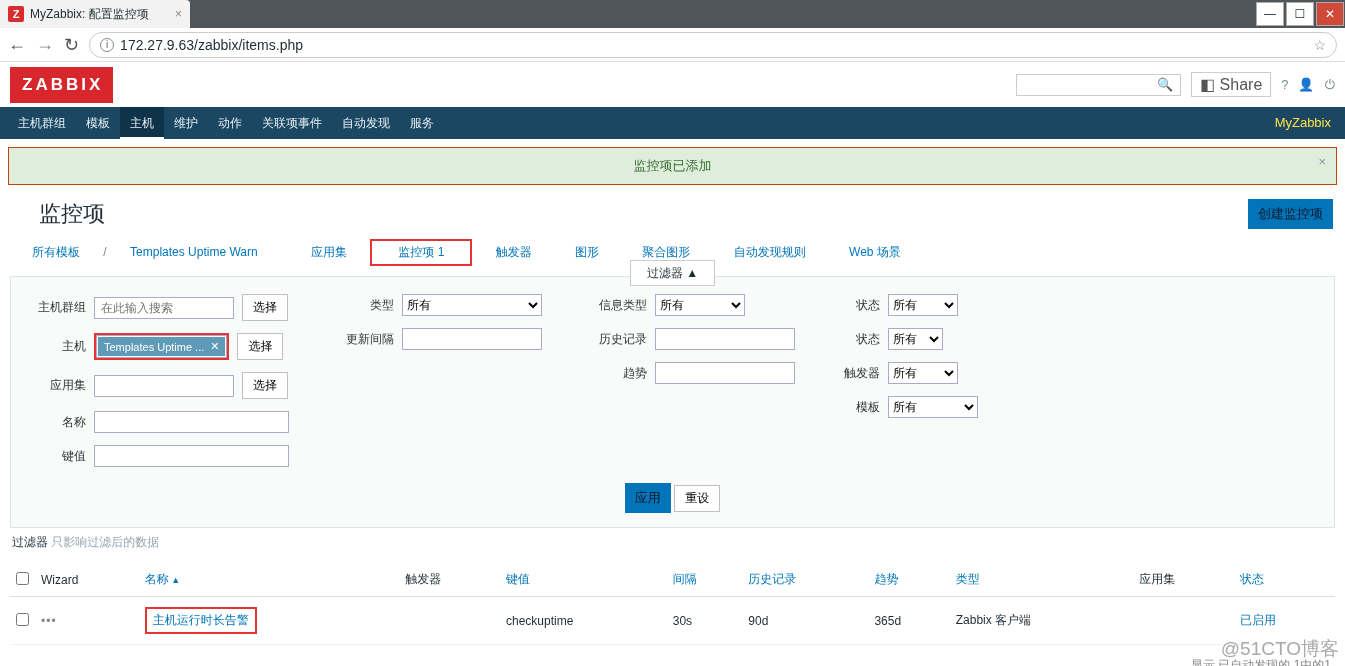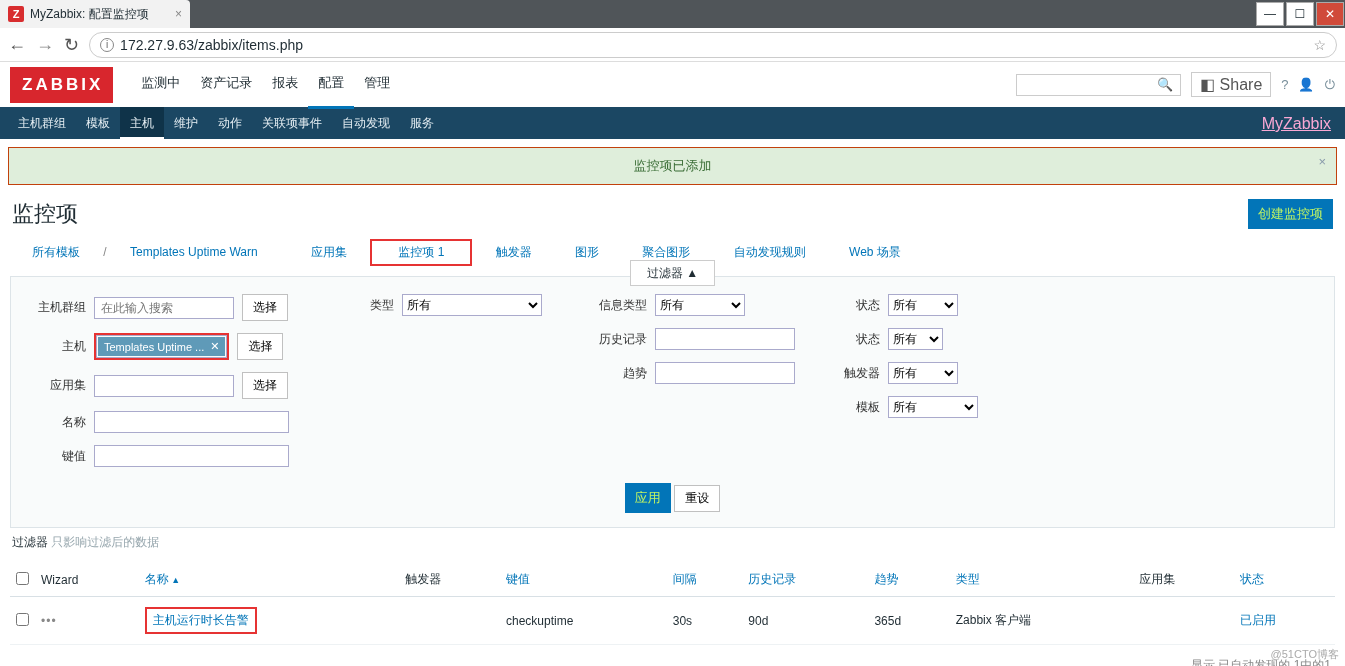--- a/index.html
+++ b/index.html
@@ -22,26 +22,26 @@
 .topmenu { display: flex; margin-left: 18px; }
 .topmenu a { padding: 14px 10px; color: #1f2c33; text-decoration: none; font-size: 13px; }
 .topmenu a.active { border-bottom: 3px solid #0275b8; }
 .right-tools { margin-left: auto; display: flex; align-items: center; gap: 10px; color: #768d99; }
 .search-box { border: 1px solid #ccc; background: #fff; width: 165px; height: 22px; display: flex; align-items: center; justify-content: flex-end; padding: 0 6px; color: #aaa; }
 .btn-ghost { border: 1px solid #ccc; padding: 2px 8px; color: #555; font-size: 16px; }
 .icon-sm { cursor: pointer; color: #768d99; }
 .subnav { background: #1b4763; color: #fff; height: 32px; display: flex; align-items: stretch; padding: 0 8px; }
 .subnav a { color: #e5eef3; padding: 8px 10px; text-decoration: none; font-size: 12px; }
 .subnav a.active { background: #0f3349; border-bottom: 2px solid #fff; }
-.subnav .right { margin-left: auto; color: #f9a8d4; padding: 8px 6px; font-size: 16px; text-decoration: underline; }
+.subnav .right { margin-left: auto; color: #fde047; padding: 8px 6px; font-size: 13px; }
 .alert { background: #dfeedb; border: 1px solid #c2410c; color: #3b6e37; text-align: center; padding: 9px; margin: 8px; position: relative; }
 .alert .x { position: absolute; right: 10px; top: 6px; color: #89a; cursor: pointer; }
-.page-hdr { display: flex; align-items: flex-end; padding: 6px 12px; }
+.page-hdr { display: flex; align-items: flex-end; padding: 6px 12px; margin-left: 27px; }
 .page-hdr h1 { font-size: 22px; font-weight: normal; }
-.btn-blue { background: #0275b8; color: #bef264; border: none; padding: 6px 10px; font-size: 13px; cursor: pointer; }
+.btn-blue { background: #0275b8; color: #0f172a; border: none; padding: 6px 10px; font-size: 13px; cursor: pointer; }
 .btn-plain { background: #fff; border: 1px solid #c0c0c0; padding: 4px 10px; font-size: 12px; cursor: pointer; }
 .crumbs { padding: 4px 12px 10px; font-size: 12px; }
 .crumbs a { color: #0275b8; text-decoration: none; margin: 0 20px; }
 .crumbs .sep { color: #888; }
 .redbox { border: 2px solid #e63333; padding: 3px 6px; display: inline-block; }
 .filter-wrap { margin: 0 10px; border: 1px solid #dde4e8; background: #f9fbfb; }
 .filter-tab { text-align: center; position: relative; top: -12px; }
 .filter-tab span { background: #fff; border: 1px solid #ccc; padding: 5px 16px; font-size: 12px; }
 .filter-body { display: flex; padding: 0 20px 16px; gap: 30px; }
 .fcol { display: flex; flex-direction: column; gap: 12px; }
@@ -57,21 +57,21 @@
 .filter-note { padding: 6px 12px; font-size: 12px; }
 .filter-note span.grey { color: #96a6ad; }
 .table { width: calc(100% - 20px); margin: 6px 10px; border-collapse: collapse; font-size: 12px; }
 .table th { text-align: left; padding: 8px 6px; border-bottom: 1px solid #d8e0e5; font-weight: normal; }
 .table th a { color: #0275b8; text-decoration: none; }
 .table td { padding: 10px 6px; border-bottom: 1px solid #eef2f4; }
 .table td a { color: #0275b8; text-decoration: none; }
 .green { color: #429e47; }
 .dots { color: #888; cursor: pointer; letter-spacing: 1px; }
 .tbl-foot { text-align: right; color: #888; font-size: 12px; padding: 6px 14px; }
-.watermark { position: fixed; right: 6px; bottom: 4px; color: #aaa; font-size: 11px; }
+.watermark { position: fixed; right: 6px; bottom: 4px; color: #aaa; font-size: 19px; }
 .arrow-up::after { content: " ▲"; font-size: 9px; }
 </style>
 </head>
 <body>
 
 <div class="browser-bar">
   <div class="tab">
     <span class="favicon">Z</span>
     <span>MyZabbix: 配置监控项</span>
     <span class="close">×</span>
@@ -88,27 +88,20 @@
   <span class="nav-btn dark">↻</span>
   <div class="url-box">
     <span class="info">i</span>
     <span>172.27.9.63/zabbix/items.php</span>
     <span class="star">☆</span>
   </div>
 </div>
 
 <div class="header">
   <div class="logo">ZABBIX</div>
-  <div class="topmenu">
-    <a>监测中</a>
-    <a>资产记录</a>
-    <a>报表</a>
-    <a class="active">配置</a>
-    <a>管理</a>
-  </div>
   <div class="right-tools">
     <div class="search-box">
         <span>🔍</span>
       </div>
     <span class="btn-ghost">◧ <span>Share</span></span>
     <span class="icon-sm">?</span>
     <span class="icon-sm">👤</span>
     <span class="icon-sm">⏻</span>
   </div>
 </div>
@@ -181,20 +174,24 @@
         </div>
       <div class="frow">
           <label>键值</label>
         <input class="finput" style="width: 195px;">
         </div>
     </div>
     <div class="fcol">
       <div class="frow wide">
           <label>类型</label>
         <select class="fselect" style="width:140px"><option>所有</option></select>
+        </div>
+      <div class="frow wide">
+          <label>更新间隔</label>
+        <input class="finput" style="">
         </div>
     </div>
     <div class="fcol">
       <div class="frow wide">
           <label>信息类型</label>
         <select class="fselect" style="width:90px"><option>所有</option></select>
         </div>
       <div class="frow wide">
           <label>历史记录</label>
         <input class="finput" style="">

